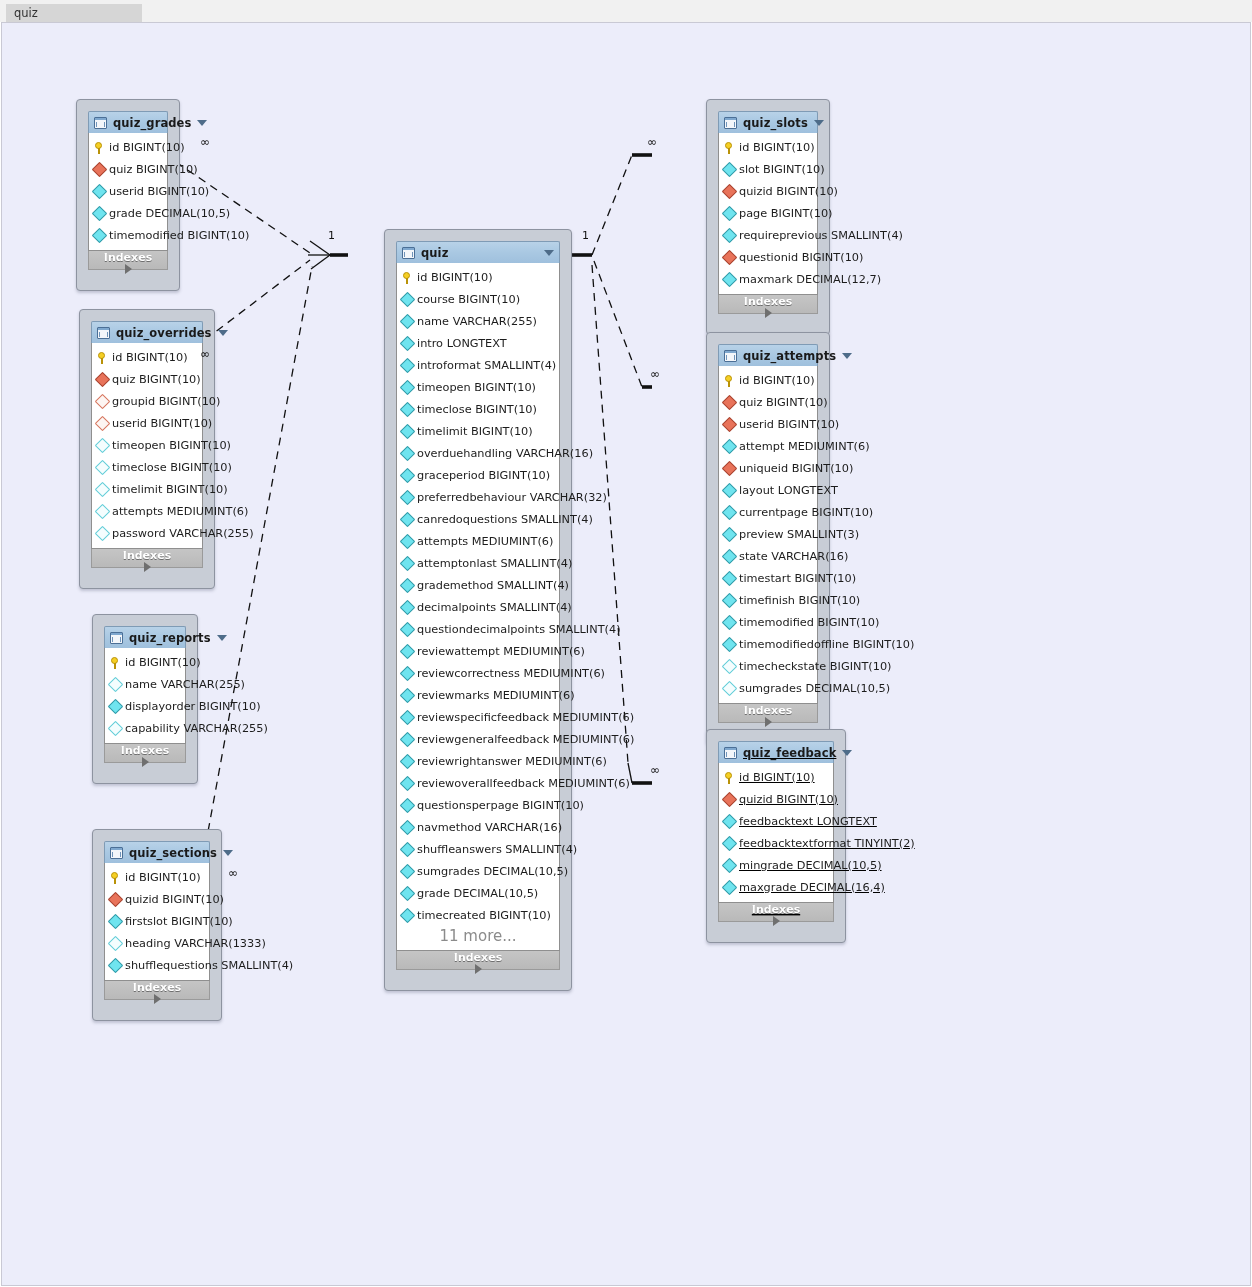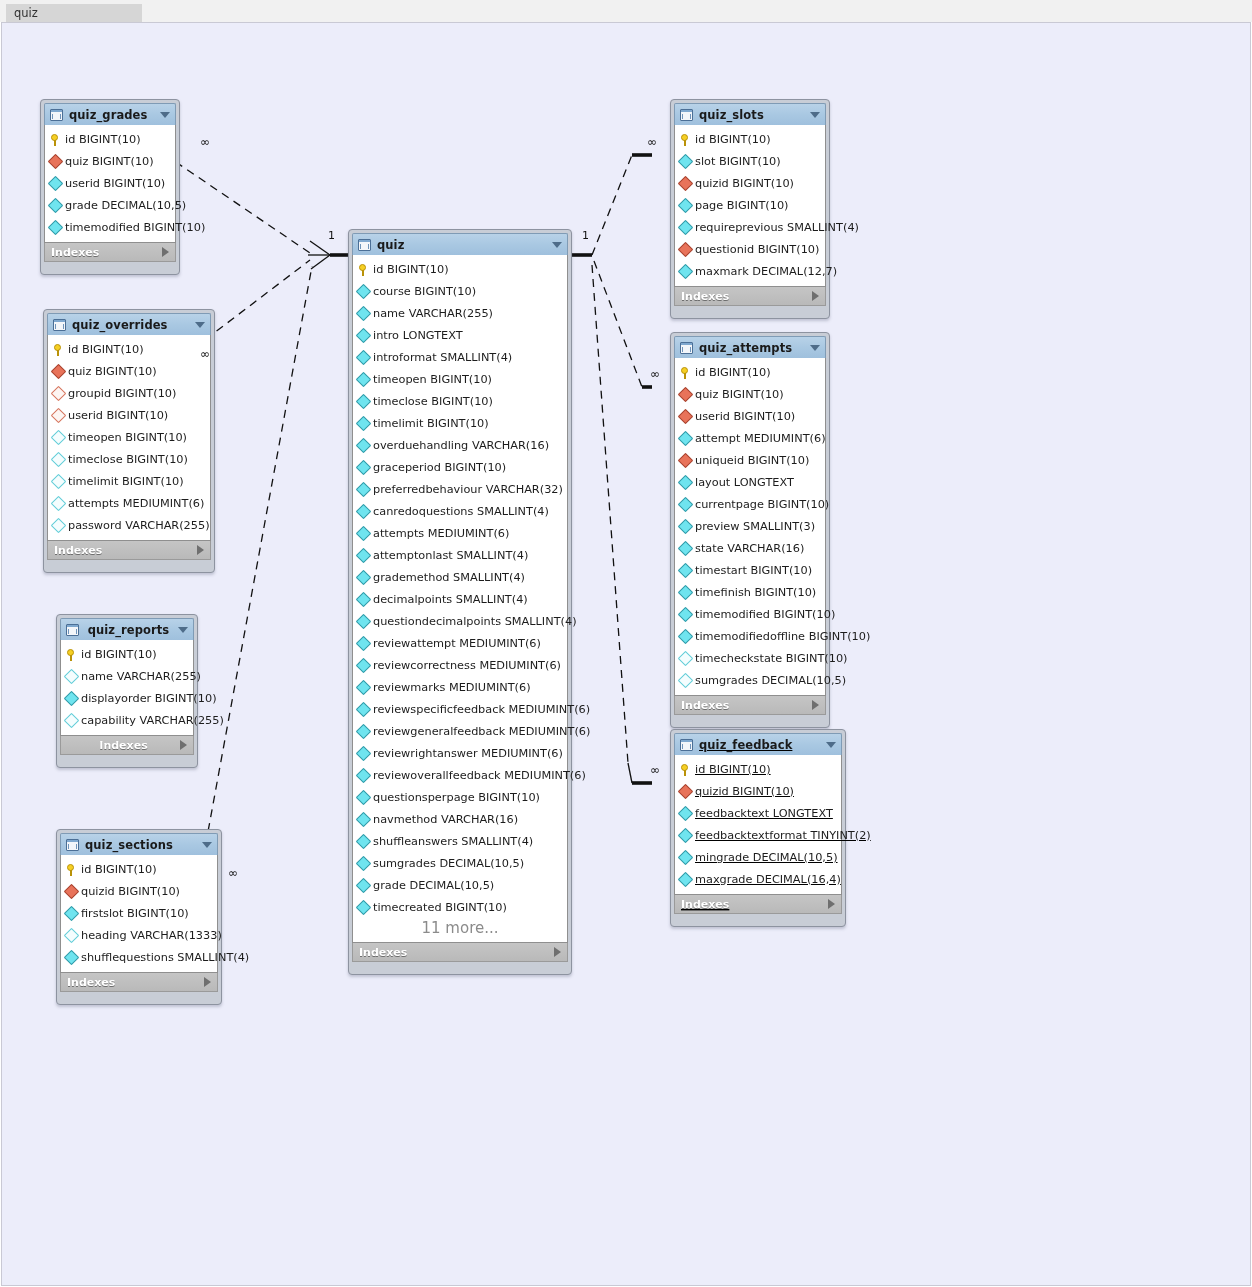--- a/index.html
+++ b/index.html
@@ -42,22 +42,23 @@
   
   .tbl{
     position:absolute;
     box-sizing:border-box;
   }
   .tbl .frame{
     position:relative;
     background:#c8cdd6;
     border:1px solid #8d93a0;
     border-radius:4px;
-    padding:3px;
+    padding:11px;
     box-shadow:0 2px 3px rgba(90,95,120,0.30);
+    margin-left:36px;
   }
   .tbl .hdr{
     height:22px;
     background:linear-gradient(to bottom,#b8d2e8 0%,#a9c8e2 50%,#9fc0dd 100%);
     border:1px solid #7f9bb5;
     border-bottom:none;
     border-radius:2px 2px 0 0;
     display:flex;align-items:center;
     padding:0 5px;
     box-sizing:border-box;
@@ -141,20 +142,21 @@
     height:20px;line-height:20px;
   }
   .idx{
     height:19px;
     background:linear-gradient(to bottom,#c5c5c5 0%,#b9b9b9 100%);
     border:1px solid #9a9a9a;
     border-top:none;
     display:flex;align-items:center;
     padding:0 6px 0 6px;
     box-sizing:border-box;
+    flex-direction:column;
   }
   .idx .itxt{
     font-size:11px;font-weight:bold;color:#ffffff;
     text-shadow:0 1px 0 rgba(90,90,90,0.8);
     flex:1 1 auto;white-space:nowrap;
   }
   .idx .iarrow{
     width:0;height:0;flex:0 0 auto;
     border-top:5px solid transparent;
     border-bottom:5px solid transparent;

